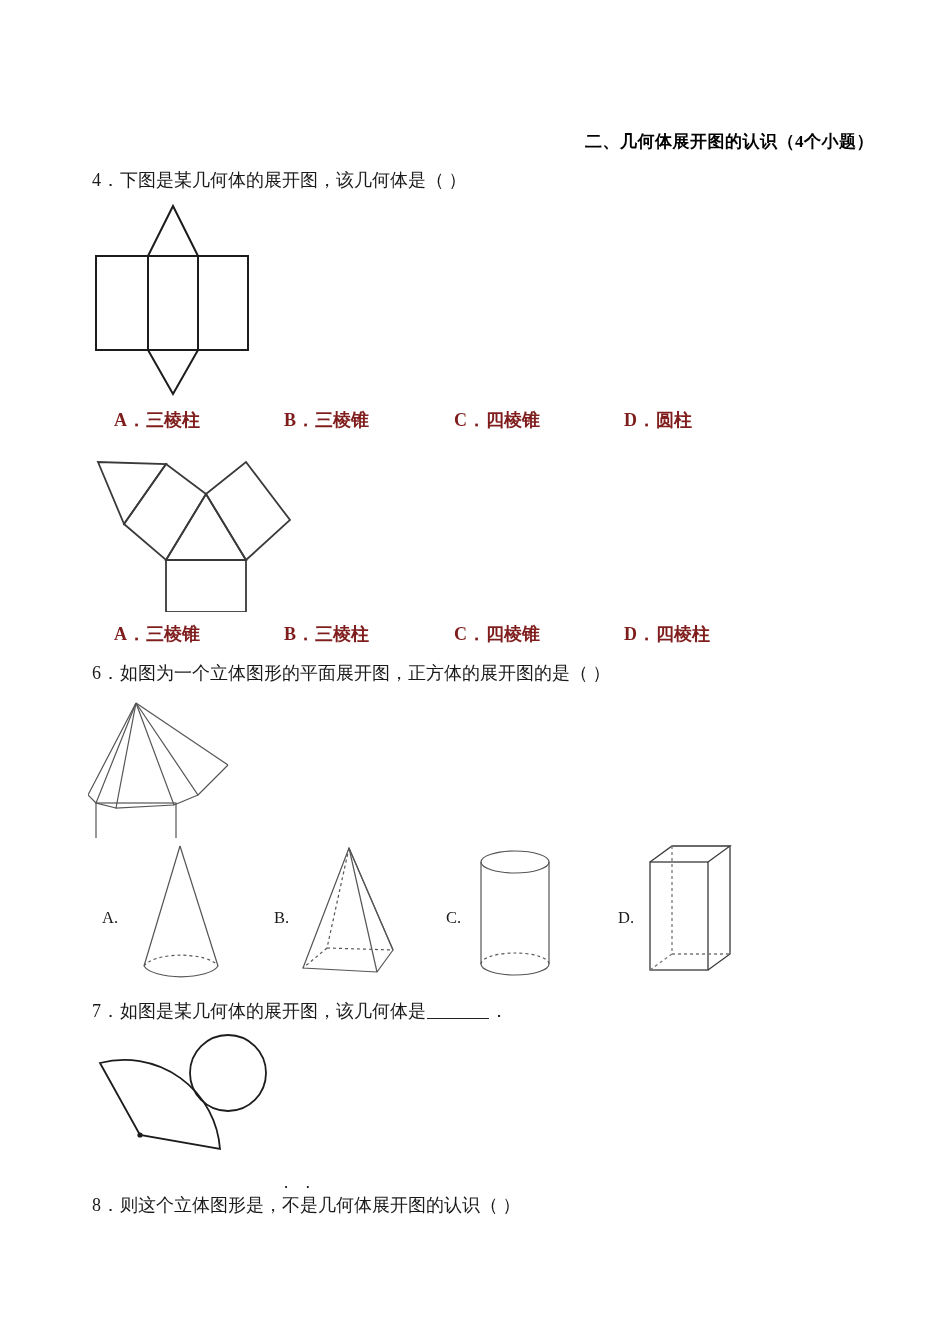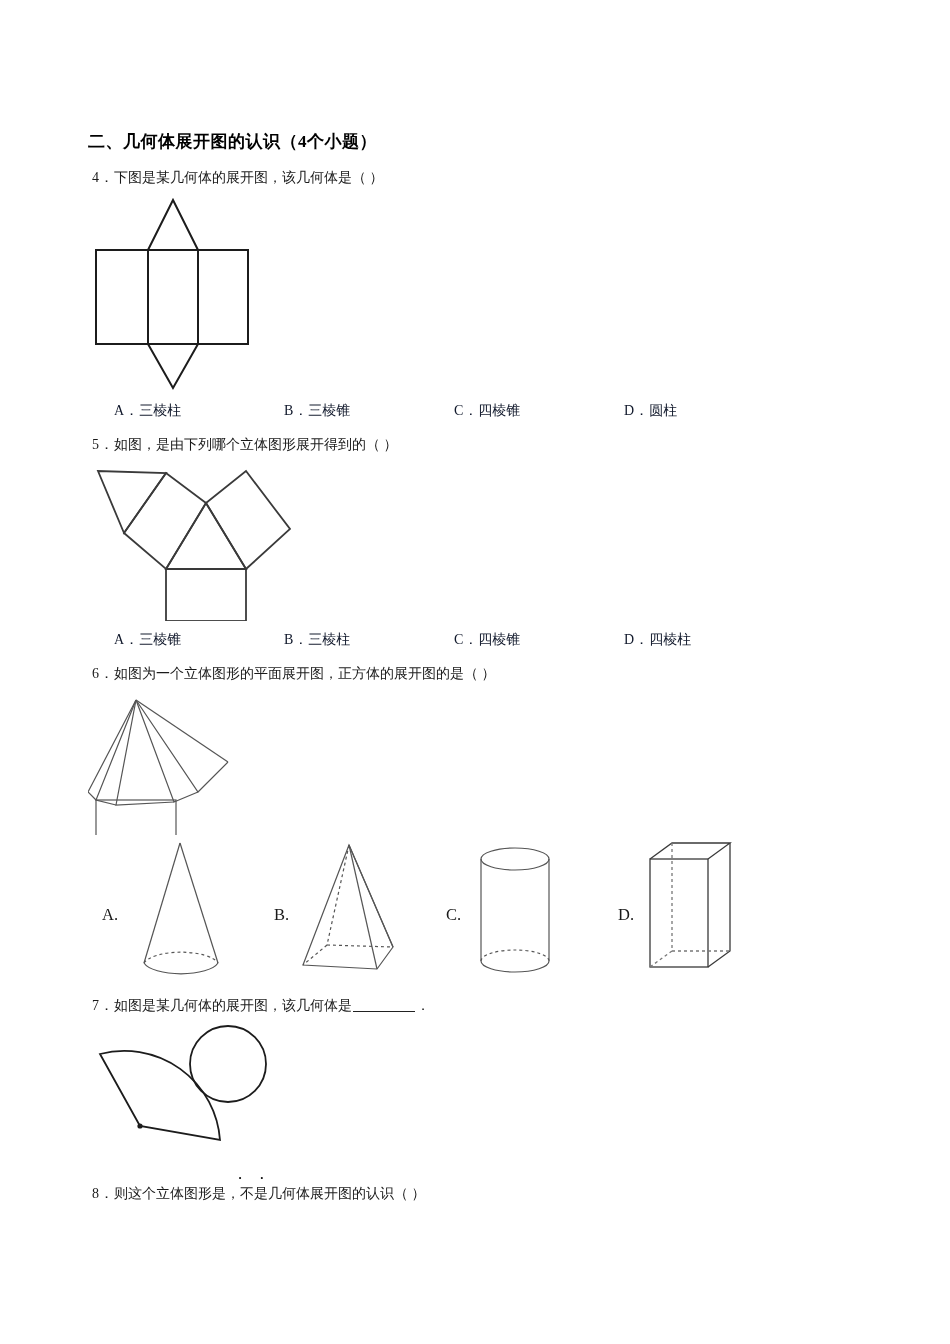--- a/index.html
+++ b/index.html
@@ -24,23 +24,24 @@
     top: 130px;
     width: 786px;
   }
   .section-heading {
     font-family: "Liberation Serif", "DejaVu Serif", serif;
     font-weight: bold;
     font-size: 17px;
     letter-spacing: 0.5px;
     margin: 0 0 14px 0;
     color: #000;
+    text-align: right;
   }
   .question {
-    font-size: 14px;
+    font-size: 18px;
     line-height: 1.5;
     color: #1a1a1a;
     margin: 0 0 4px 0;
     padding-left: 4px;
   }
   .question .qnum {
     letter-spacing: 0.5px;
   }
   .blank-line {
     display: inline-block;
@@ -62,24 +63,25 @@
     font-size: 17px;
     letter-spacing: 6px;
     line-height: 1;
     color: #000;
   }
   .figure {
     margin: 6px 0 0 0;
   }
   .options-row {
     display: flex;
-    font-size: 14px;
-    color: #0f172a;
+    font-size: 18px;
+    color: #7f1d1d;
     margin: 10px 0 0 0;
     padding-left: 26px;
+    font-weight: bold;
   }
   .option-text {
     width: 170px;
     white-space: nowrap;
   }
   .opt-letter {
     letter-spacing: 0.5px;
   }
   .options-figs {
     display: flex;
@@ -144,23 +146,20 @@
       <div class="option-text">
         <span class="opt-letter">C．</span><span>四棱锥</span>
       </div>
       <div class="option-text">
         <span class="opt-letter">D．</span><span>圆柱</span>
       </div>
     </div>
 
     <div class="spacer-md"></div>
 
-    <div class="question">
-      <span class="qnum">5．</span><span>如图，是由下列哪个立体图形展开得到的（ ）</span>
-    </div>
 
     <div class="figure">
       <svg width="260" height="160" viewBox="0 0 260 160">
         <g fill="none" stroke="#3a3a3a" stroke-width="1.8">
 
           <path d="M78 108 L158 108 L118 42 Z"></path>
 
           <rect x="78" y="108" width="80" height="52"></rect>
 
           <path d="M78 108 L118 42 L78 12 L36 72 Z"></path>

